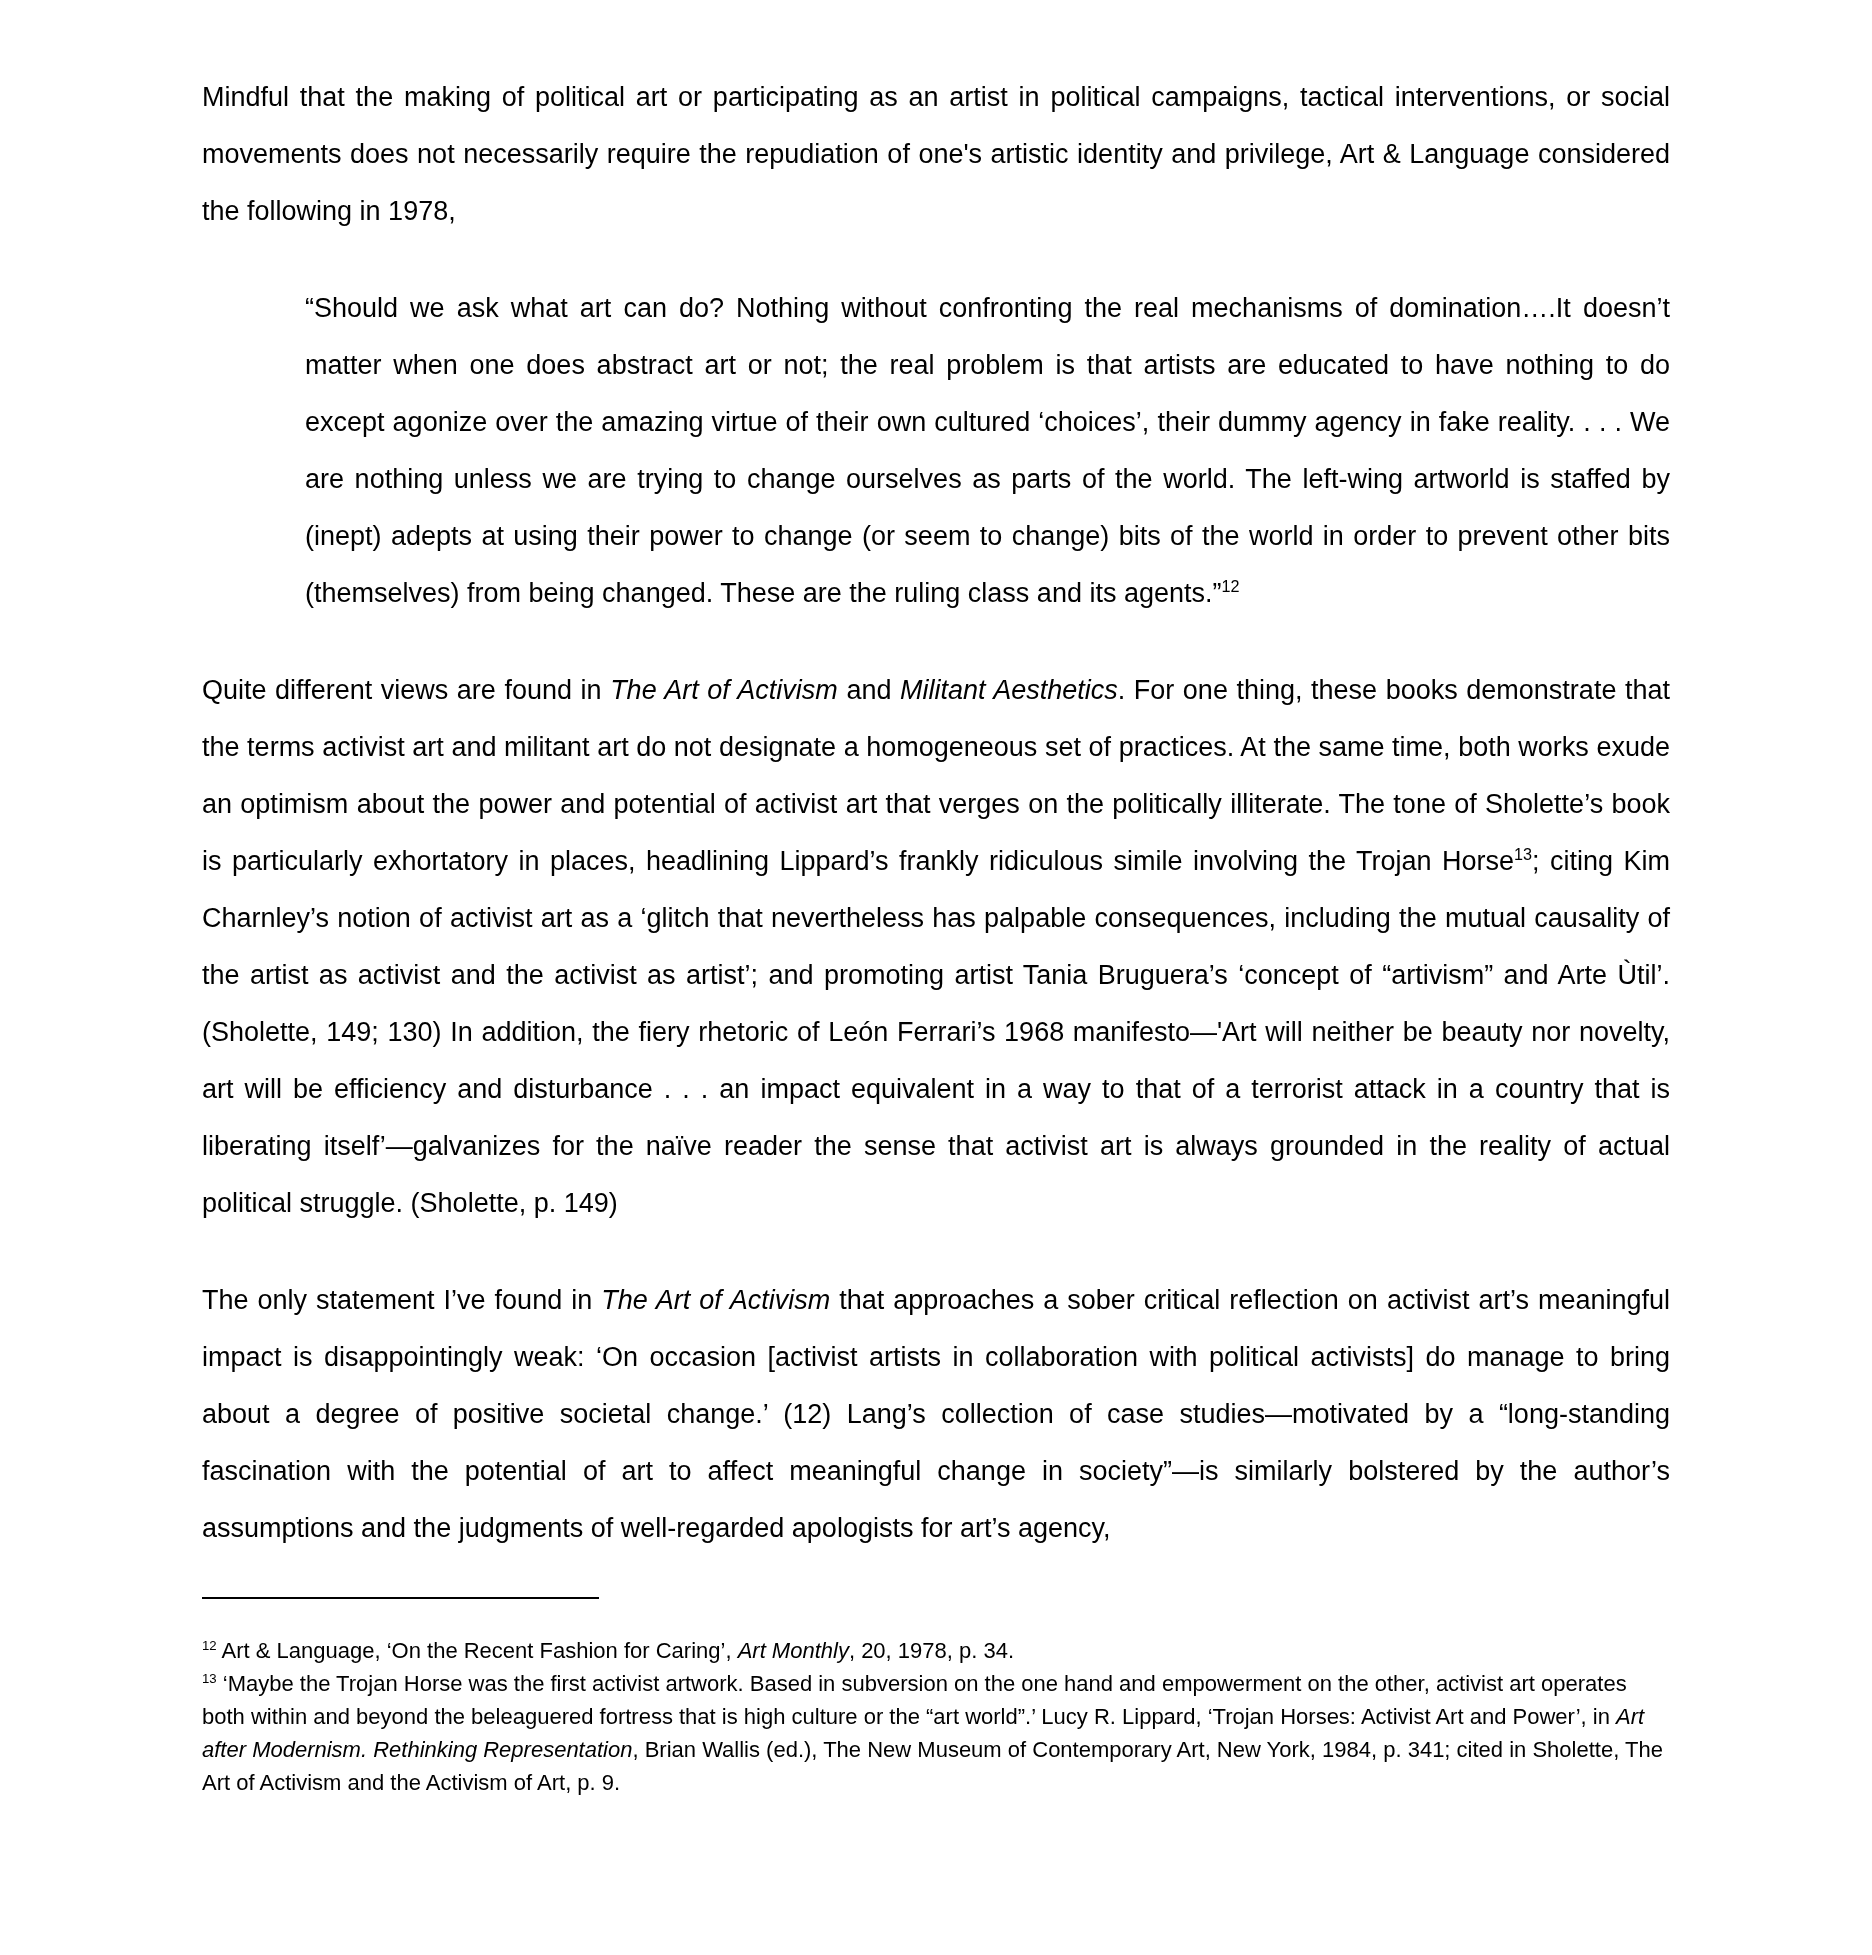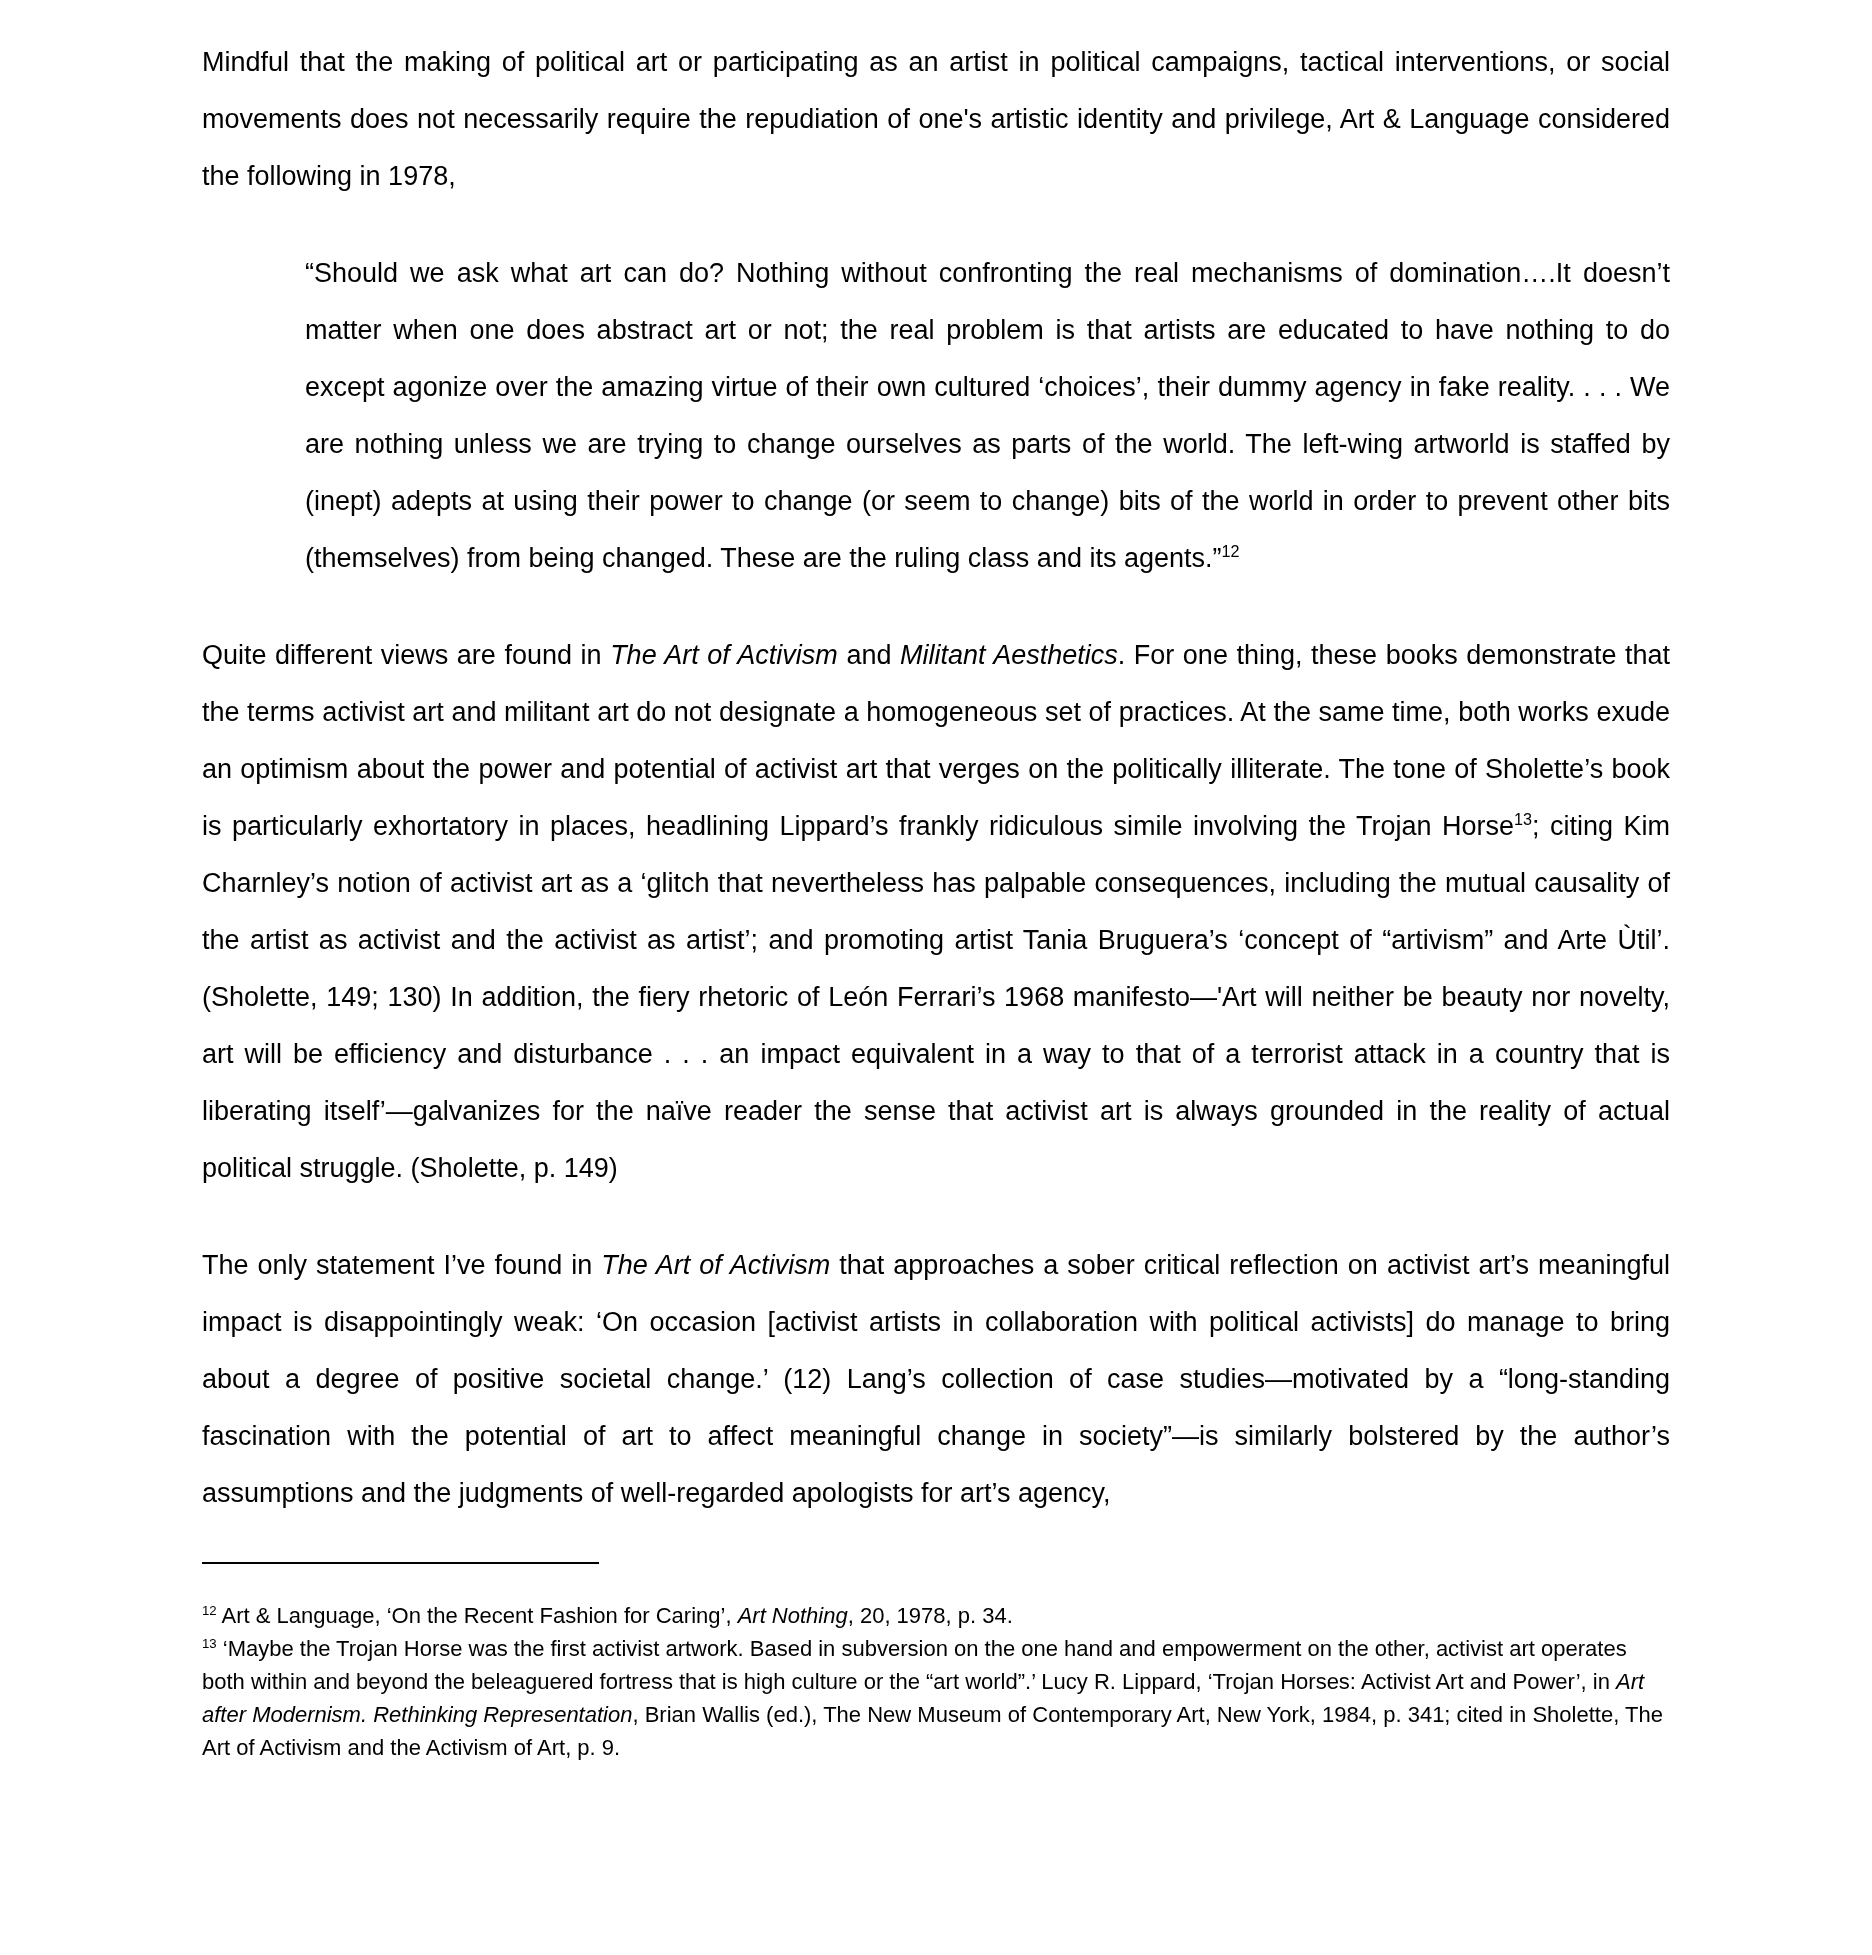--- a/index.html
+++ b/index.html
@@ -10,21 +10,21 @@
   body {
     width: 1872px;
     height: 1955px;
     position: relative;
     overflow: hidden;
   }
   .page {
     box-sizing: border-box;
     width: 1872px;
     height: 1955px;
-    padding: 34px 202px 0 202px;
+    padding: 69px 202px 0 202px;
     font-family: "Liberation Sans", "DejaVu Sans", sans-serif;
     font-size: 27px;
     line-height: 57px;
     color: #000000;
   }
   p.body-para {
     margin: 0 0 40px 0;
     text-align: justify;
   }
   blockquote.quote {
@@ -59,18 +59,18 @@
 
   <blockquote class="quote"><span>“Should we ask what art can do? Nothing without confronting the real mechanisms of domination….It doesn’t matter when one does abstract art or not; the real problem is that artists are educated to have nothing to do except agonize over the amazing virtue of their own cultured ‘choices’, their dummy agency in fake reality. . . . We are nothing unless we are trying to change ourselves as parts of the world. The left-wing artworld is staffed by (inept) adepts at using their power to change (or seem to change) bits of the world in order to prevent other bits (themselves) from being changed. These are the ruling class and its agents.”</span><sup>12</sup></blockquote>
 
   <p class="body-para"><span>Quite different views are found in </span><span style="font-style: italic;">The Art of Activism</span><span> and </span><span style="font-style: italic;">Militant Aesthetics</span><span>. For one thing, these books demonstrate that the terms activist art and militant art do not designate a homogeneous set of practices. At the same time, both works exude an optimism about the power and potential of activist art that verges on the politically illiterate. The tone of Sholette’s book is particularly exhortatory in places, headlining Lippard’s frankly ridiculous simile involving the Trojan Horse</span><sup>13</sup><span>; citing Kim Charnley’s notion of activist art as a ‘glitch that nevertheless has palpable consequences, including the mutual causality of the artist as activist and the activist as artist’; and promoting artist Tania Bruguera’s ‘concept of “artivism” and Arte Ùtil’. (Sholette, 149; 130) In addition, the fiery rhetoric of León Ferrari’s 1968 manifesto—'Art will neither be beauty nor novelty, art will be efficiency and disturbance . . . an impact equivalent in a way to that of a terrorist attack in a country that is liberating itself’—galvanizes for the naïve reader the sense that activist art is always grounded in the reality of actual political struggle. (Sholette, p. 149)</span></p>
 
   <p class="body-para"><span>The only statement I’ve found in </span><span style="font-style: italic;">The Art of Activism</span><span> that approaches a sober critical reflection on activist art’s meaningful impact is disappointingly weak: ‘On occasion [activist artists in collaboration with political activists] do manage to bring about a degree of positive societal change.’ (12) Lang’s collection of case studies—motivated by a “long-standing fascination with the potential of art to affect meaningful change in society”—is similarly bolstered by the author’s assumptions and the judgments of well-regarded apologists for art’s agency,</span></p>
 
   <div class="footnote-rule"></div>
 
   <div class="footnotes">
-    <p><sup>12</sup><span> Art &amp; Language, ‘On the Recent Fashion for Caring’, </span><span style="font-style: italic;">Art Nothing</span><span>, 20, 1978, p. 34.</span></p>
+    <p><sup>12</sup><span> Art &amp; Language, ‘On the Recent Fashion for Caring’, </span><span style="font-style: italic;">Art Monthly</span><span>, 20, 1978, p. 34.</span></p>
     <p><sup>13</sup><span> ‘Maybe the Trojan Horse was the first activist artwork. Based in subversion on the one hand and empowerment on the other, activist art operates both within and beyond the beleaguered fortress that is high culture or the “art world”.’ Lucy R. Lippard, ‘Trojan Horses: Activist Art and Power’, in </span><span style="font-style: italic;">Art after Modernism. Rethinking Representation</span><span>, Brian Wallis (ed.), The New Museum of Contemporary Art, New York, 1984, p. 341; cited in Sholette, The Art of Activism and the Activism of Art, p. 9.</span></p>
   </div>
 
 </div>
 
 
 </body></html>

